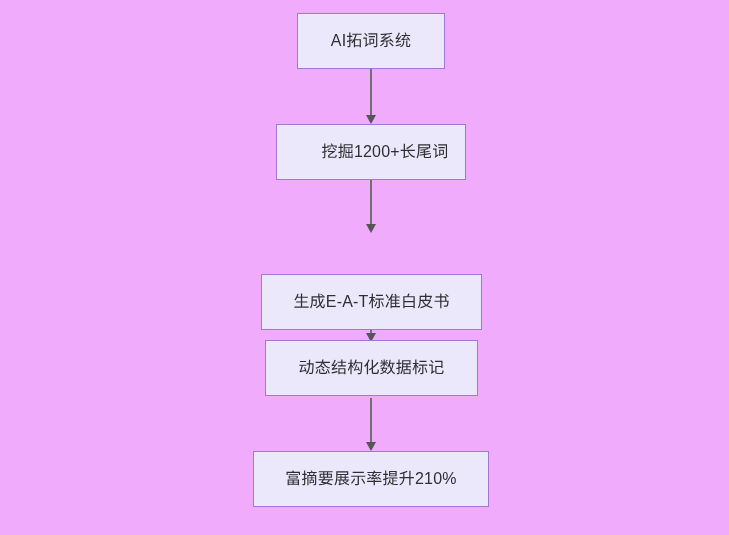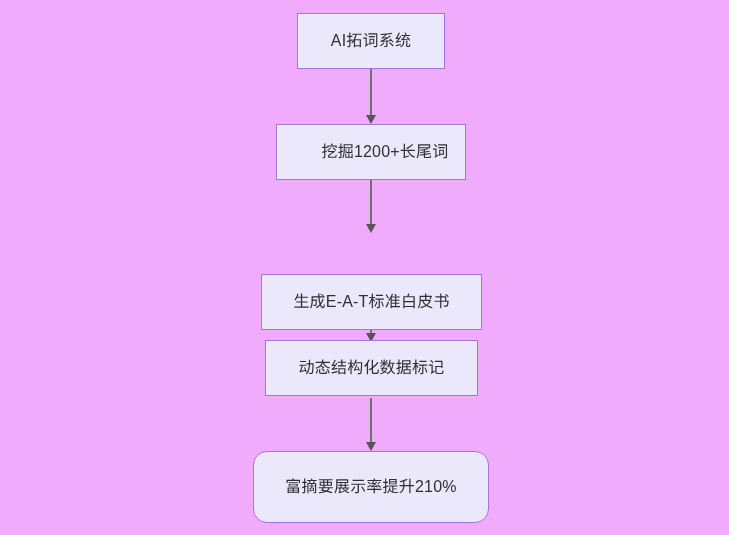--- a/index.html
+++ b/index.html
@@ -76,17 +76,17 @@
   </div>
 
   <div class="node" style="left: 261px; top: 233px; width: 221px; height: 56px; background: rgb(236, 232, 251); border-color: rgb(157, 121, 212); color: rgb(47, 47, 51); margin-top: 41px;">
     <span class="node-label">生成E-A-T标准白皮书</span>
   </div>
 
   <div class="node" style="left: 265px; top: 340px; width: 213px; height: 56px; background: rgb(236, 232, 251); border-color: rgb(157, 121, 212); color: rgb(47, 47, 51);">
     <span class="node-label">动态结构化数据标记</span>
   </div>
 
-  <div class="node" style="left: 253px; top: 451px; width: 236px; height: 72px; background: rgb(236, 232, 251); border-color: rgb(157, 121, 212); color: rgb(47, 47, 51); border-radius: 14px;">
+  <div class="node" style="left: 253px; top: 451px; width: 236px; height: 56px; background: rgb(236, 232, 251); border-color: rgb(157, 121, 212); color: rgb(47, 47, 51);">
     <span class="node-label">富摘要展示率提升210%</span>
   </div>
 
 </div>
 
 </body></html>

